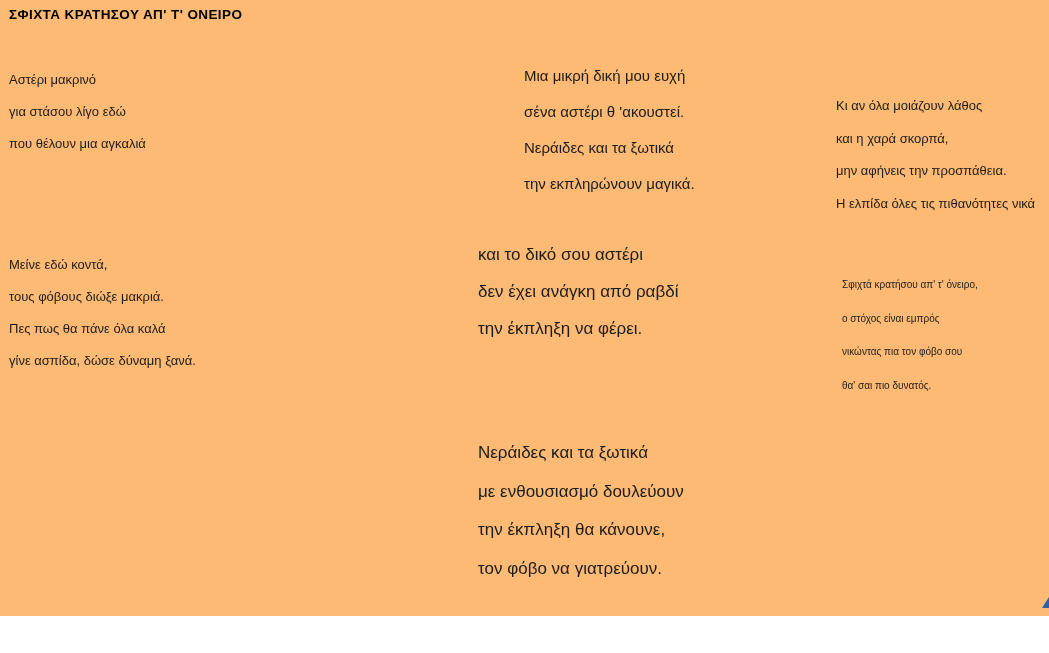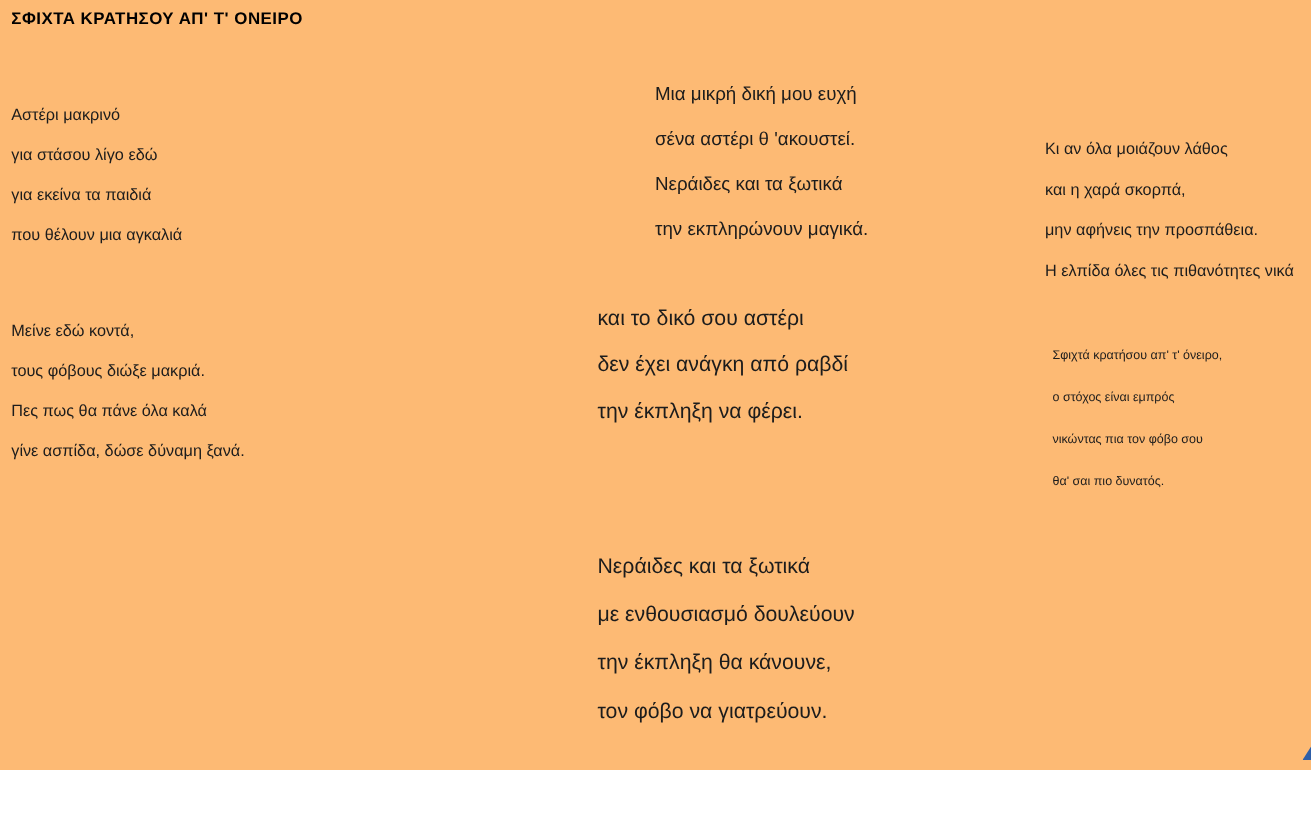--- a/index.html
+++ b/index.html
@@ -46,24 +46,23 @@
     clip-path: polygon(100% 0, 100% 100%, 0 100%);
   }
 </style>
 </head>
 <body>
 
 <div class="page">
 
   <h1 class="title">ΣΦΙΧΤΑ ΚΡΑΤΗΣΟΥ ΑΠ' Τ' ΟΝΕΙΡΟ</h1>
 
-  <div class="stanza c1" style="left:9px; top:76px">
+  <div class="stanza c1" style="left:9px; top:64px">
     <p>Αστέρι μακρινό</p>
     <p>για στάσου λίγο εδώ</p>
-    <p>για εκείνα τα παιδιά</p>
     <p>που θέλουν μια αγκαλιά</p>
   </div>
 
   <div class="stanza c1" style="left:9px; top:249px">
     <p>Μείνε εδώ κοντά,</p>
     <p>τους φόβους διώξε μακριά.</p>
     <p>Πες πως θα πάνε όλα καλά</p>
     <p>γίνε ασπίδα, δώσε δύναμη ξανά.</p>
   </div>
 
@@ -81,21 +80,21 @@
     <p>την έκπληξη να φέρει.</p>
   </div>
 
   <div class="stanza c2c" style="left:478px; top:434px">
     <p>Νεράιδες και τα ξωτικά</p>
     <p>με ενθουσιασμό δουλεύουν</p>
     <p>την έκπληξη θα κάνουνε,</p>
     <p>τον φόβο να γιατρεύουν.</p>
   </div>
 
-  <div class="stanza c3a" style="left:836px; top:103px">
+  <div class="stanza c3a" style="left:836px; top:90px">
     <p>Κι αν όλα μοιάζουν λάθος</p>
     <p>και η χαρά σκορπά,</p>
     <p>μην αφήνεις την προσπάθεια.</p>
     <p>Η ελπίδα όλες τις πιθανότητες νικά</p>
   </div>
 
   <div class="stanza c3b" style="left:842px; top:268px">
     <p>Σφιχτά κρατήσου απ' τ' όνειρο,</p>
     <p>ο στόχος είναι εμπρός</p>
     <p>νικώντας πια τον φόβο σου</p>

